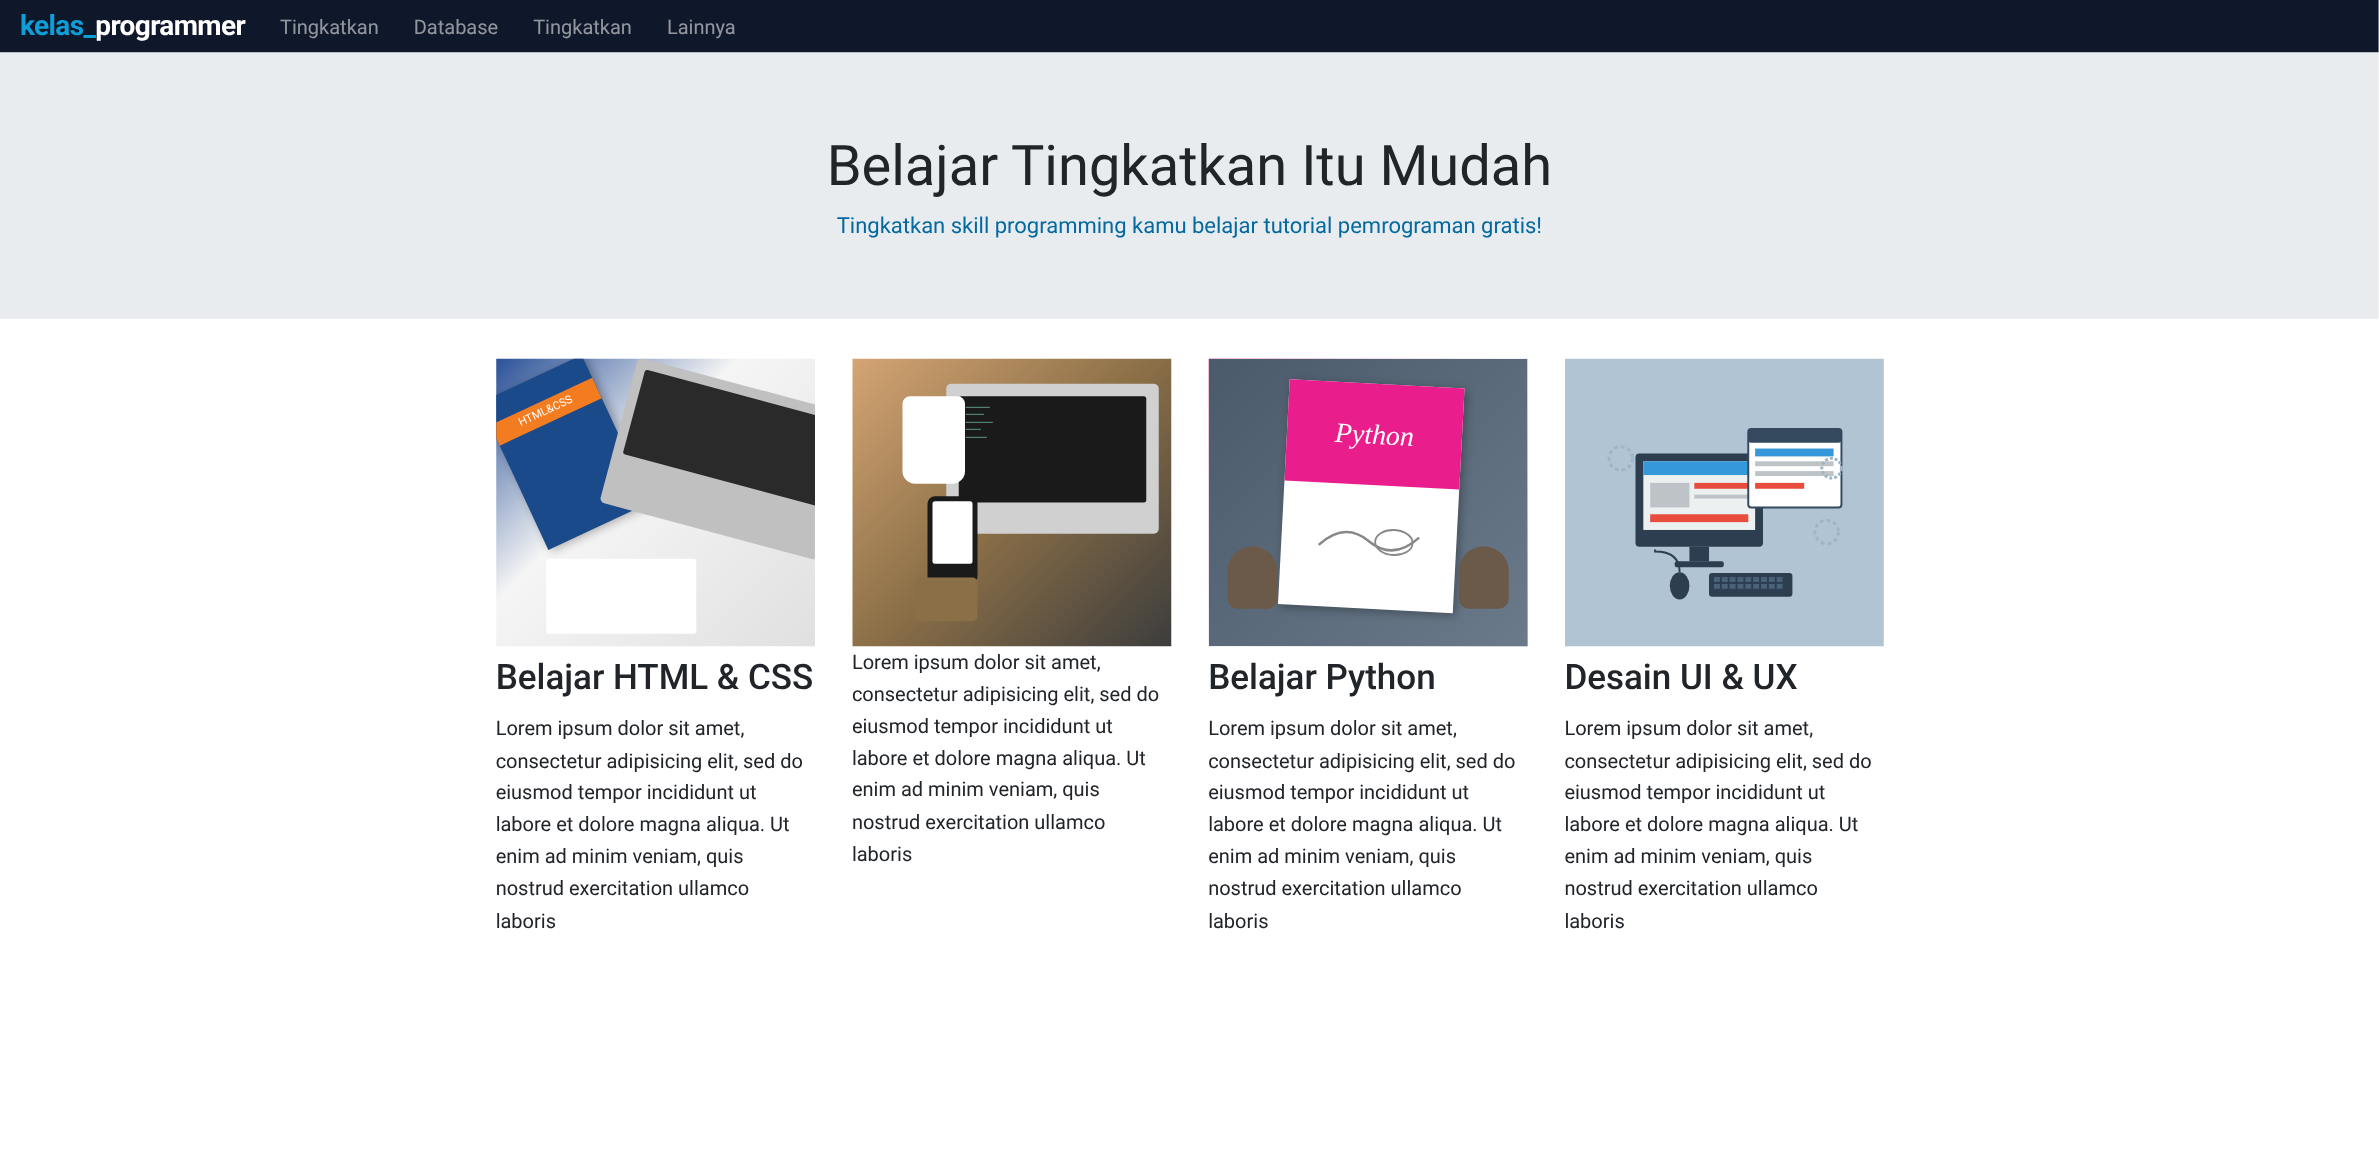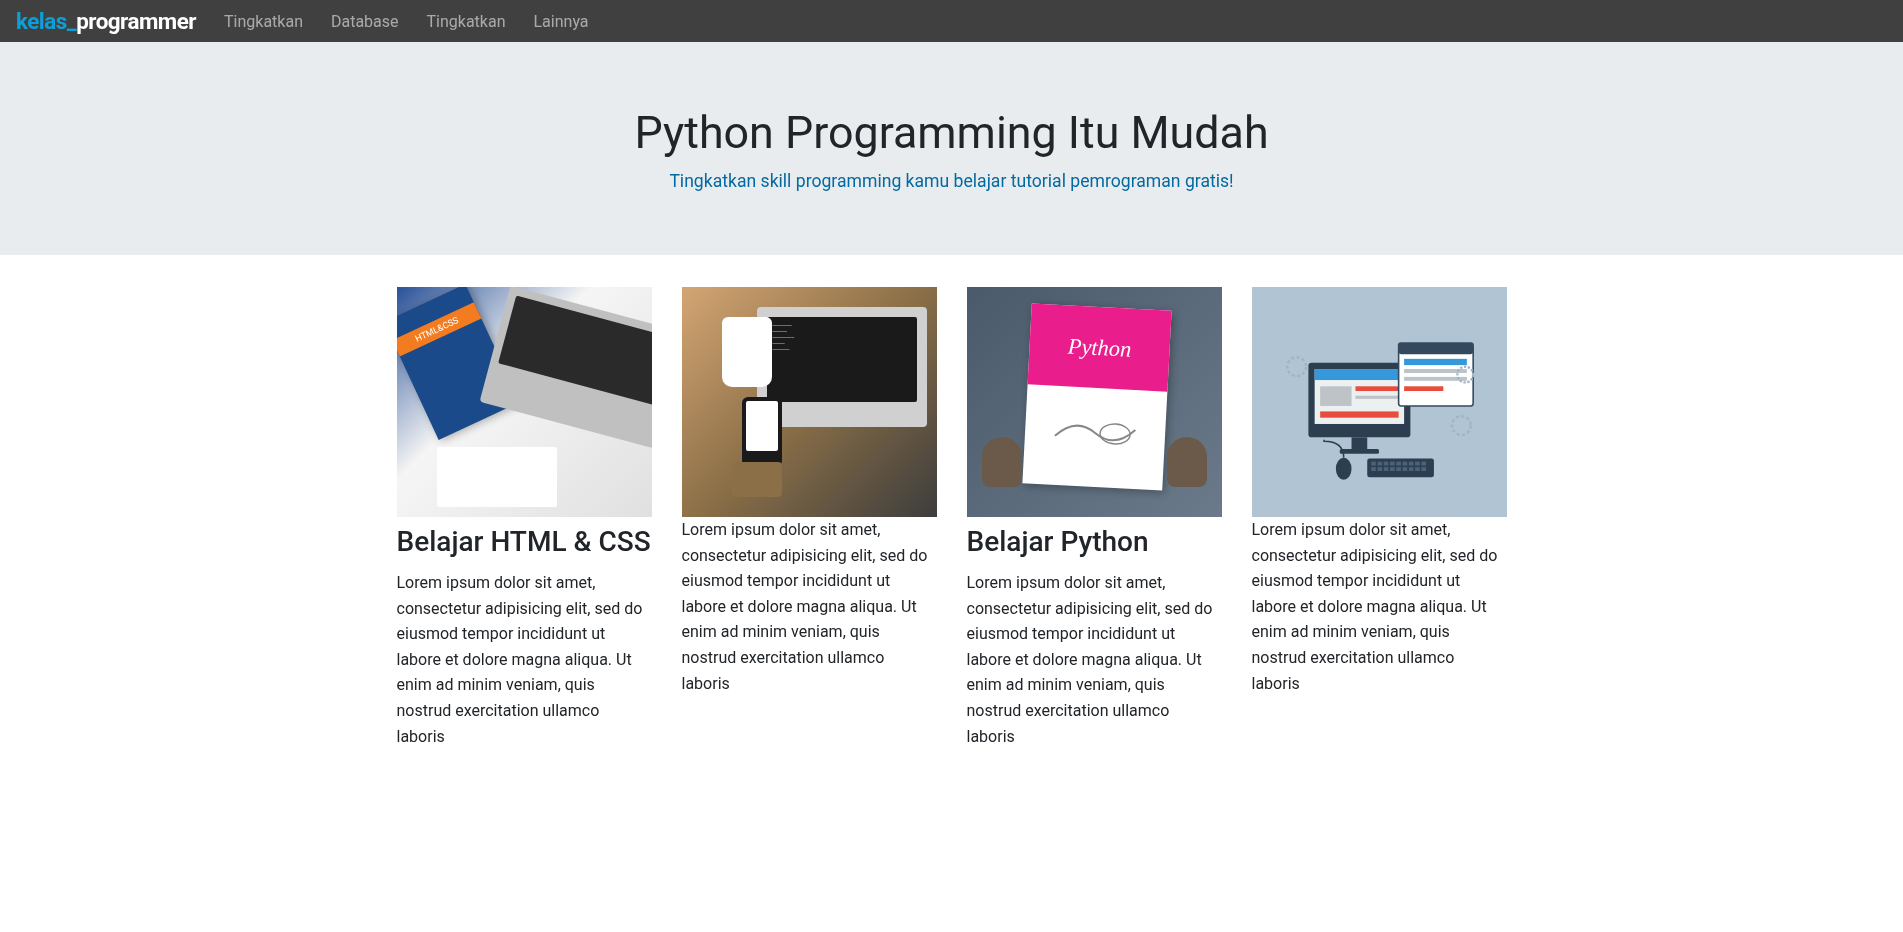--- a/index.html
+++ b/index.html
@@ -8,21 +8,21 @@
       box-sizing: border-box;
     }
     
     body {
       font-family: "Segoe UI", -apple-system, BlinkMacSystemFont, Roboto, "Helvetica Neue", Arial, sans-serif;
       color: #212529;
       background: #ffffff;
     }
     
     .navbar {
-      background-color: #404040;
+      background-color: #0f172a;
       padding: 0.5rem 1rem;
       display: flex;
       align-items: center;
     }
     
     .navbar-brand {
       display: flex;
       align-items: baseline;
       font-size: 1.4rem;
       font-weight: 700;
@@ -203,21 +203,21 @@
   </a>
   <ul class="navbar-nav">
     <li><a class="nav-link">Tingkatkan</a></li>
     <li><a class="nav-link">Database</a></li>
     <li><a class="nav-link">Tingkatkan</a></li>
     <li><a class="nav-link">Lainnya</a></li>
   </ul>
 </nav>
 
 <div class="jumbotron">
-  <h1>Python Programming Itu Mudah</h1>
+  <h1>Belajar Tingkatkan Itu Mudah</h1>
   <p>Tingkatkan skill programming kamu belajar tutorial pemrograman gratis!</p>
 </div>
 
 <div class="container">
   <div class="row">
 
     <div class="col">
       <div class="card-img img-html-css">
         <div class="img-overlay">
           <div class="book-shape" style="top:10px;left:10px;width:90px;height:130px;">
@@ -315,17 +315,18 @@
           </g>
 
           <ellipse cx="85" cy="185" rx="10" ry="14" fill="#2c3e50"></ellipse>
           <path d="M85,171 Q85,150 60,150 L60,148" stroke="#2c3e50" stroke-width="2" fill="none"></path>
 
           <circle cx="25" cy="55" r="12" fill="none" stroke="#9fb5c5" stroke-width="3" stroke-dasharray="4,3"></circle>
           <circle cx="240" cy="65" r="10" fill="none" stroke="#9fb5c5" stroke-width="3" stroke-dasharray="3,2"></circle>
           <circle cx="235" cy="130" r="12" fill="none" stroke="#9fb5c5" stroke-width="3" stroke-dasharray="4,3"></circle>
         </svg>
       </div>
+      <h2 class="card-title">Desain UI &amp; UX</h2>
       <p class="card-text">Lorem ipsum dolor sit amet, consectetur adipisicing elit, sed do eiusmod tempor incididunt ut labore et dolore magna aliqua. Ut enim ad minim veniam, quis nostrud exercitation ullamco laboris</p>
     </div>
 
   </div>
 </div>
 
 </body></html>

